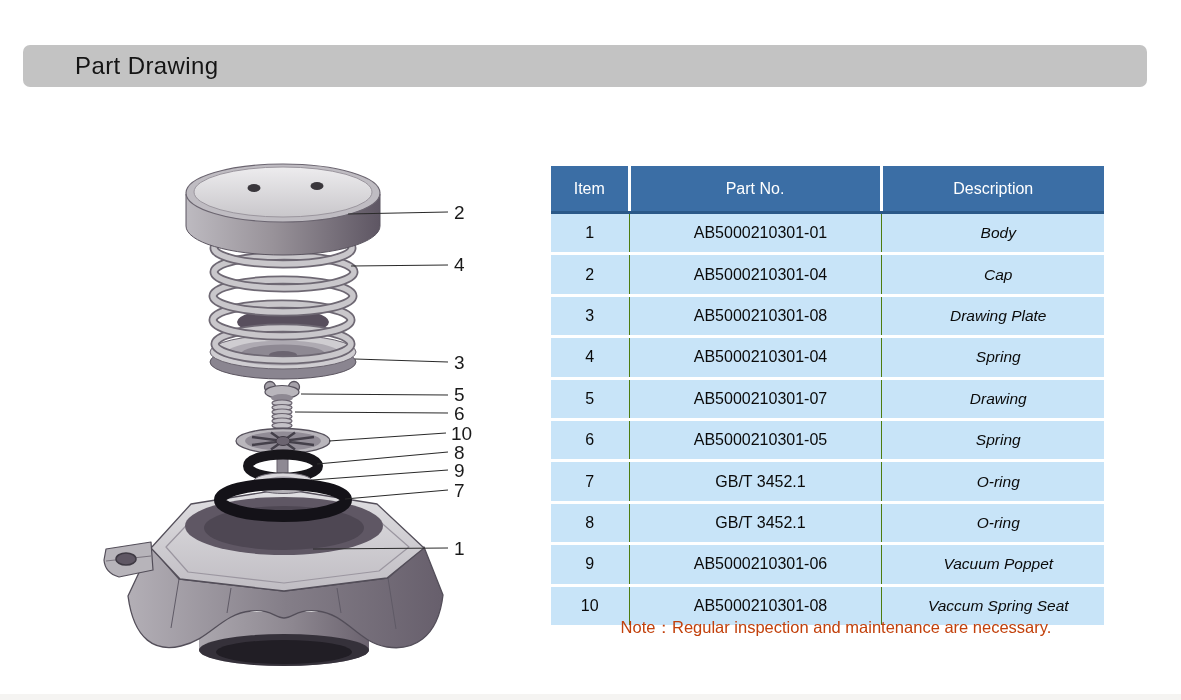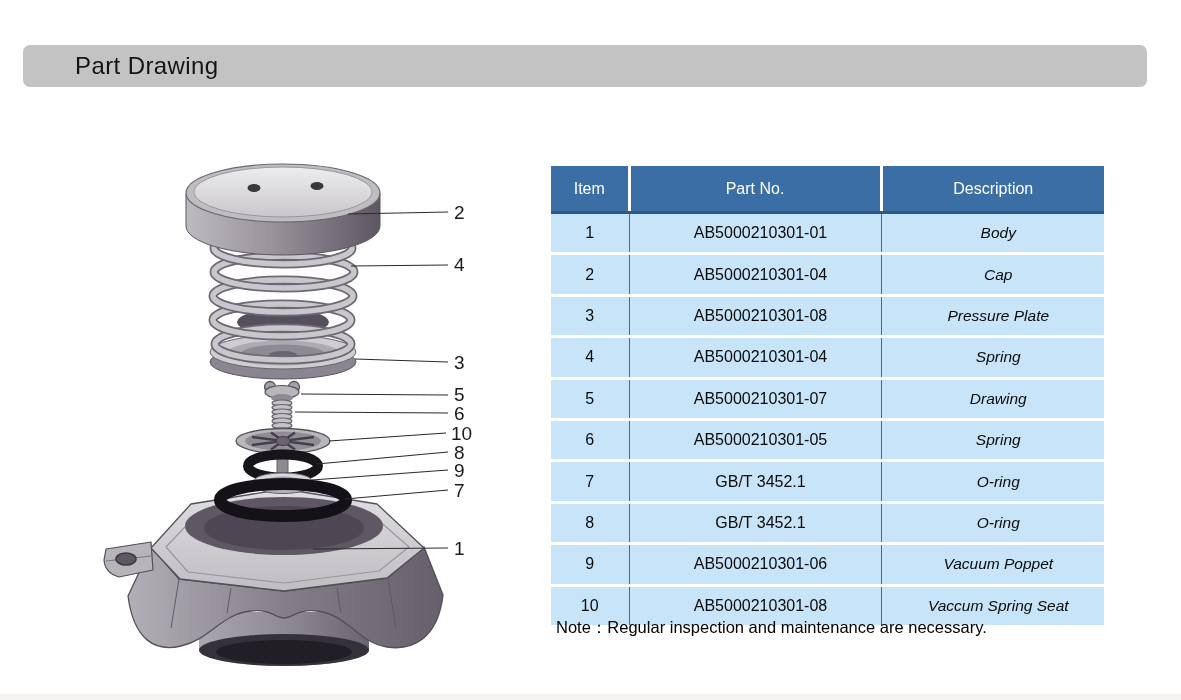--- a/index.html
+++ b/index.html
@@ -30,21 +30,21 @@
   .parts-table td{
     background:#C8E4F8;color:#0A0A0A;font-size:16px;
     height:36.4px;text-align:center;vertical-align:middle;
     border-bottom:3px solid #ffffff;
   }
   .parts-table td + td{border-left:1px solid #4d7c0f;padding-left:12px;}
   .parts-table tr:last-child td{border-bottom:none;}
   .parts-table td.desc{font-size:15.5px;font-style:italic;}
   .note-line{
     position:absolute;left:556px;top:617px;width:560px;
-    font-size:16.5px;color:#000000;white-space:nowrap;
+    font-size:16.5px;color:#c2410c;white-space:nowrap;text-align:center;
   }
   .bottom-strip{
     position:absolute;left:0;top:694px;width:1181px;height:6px;background:#F5F4F2;
   }
 </style>
 </head>
 <body>
 
 <div class="title-bar">
   <span class="title-text">Part Drawing</span>
@@ -209,21 +209,21 @@
       <td class="desc">Body</td>
     </tr>
     <tr>
       <td>2</td>
       <td>AB5000210301-04</td>
       <td class="desc">Cap</td>
     </tr>
     <tr>
       <td>3</td>
       <td>AB5000210301-08</td>
-      <td class="desc">Pressure Plate</td>
+      <td class="desc">Drawing Plate</td>
     </tr>
     <tr>
       <td>4</td>
       <td>AB5000210301-04</td>
       <td class="desc">Spring</td>
     </tr>
     <tr>
       <td>5</td>
       <td>AB5000210301-07</td>
       <td class="desc">Drawing</td>

